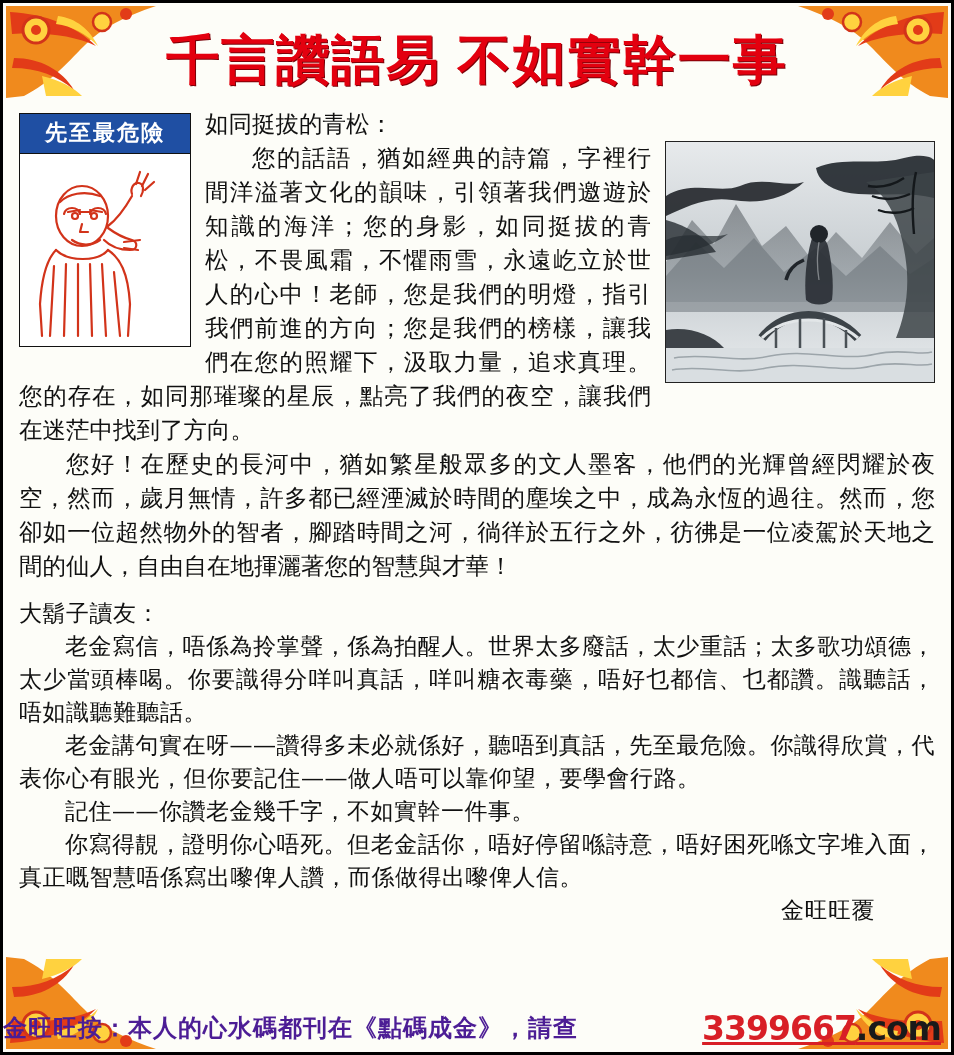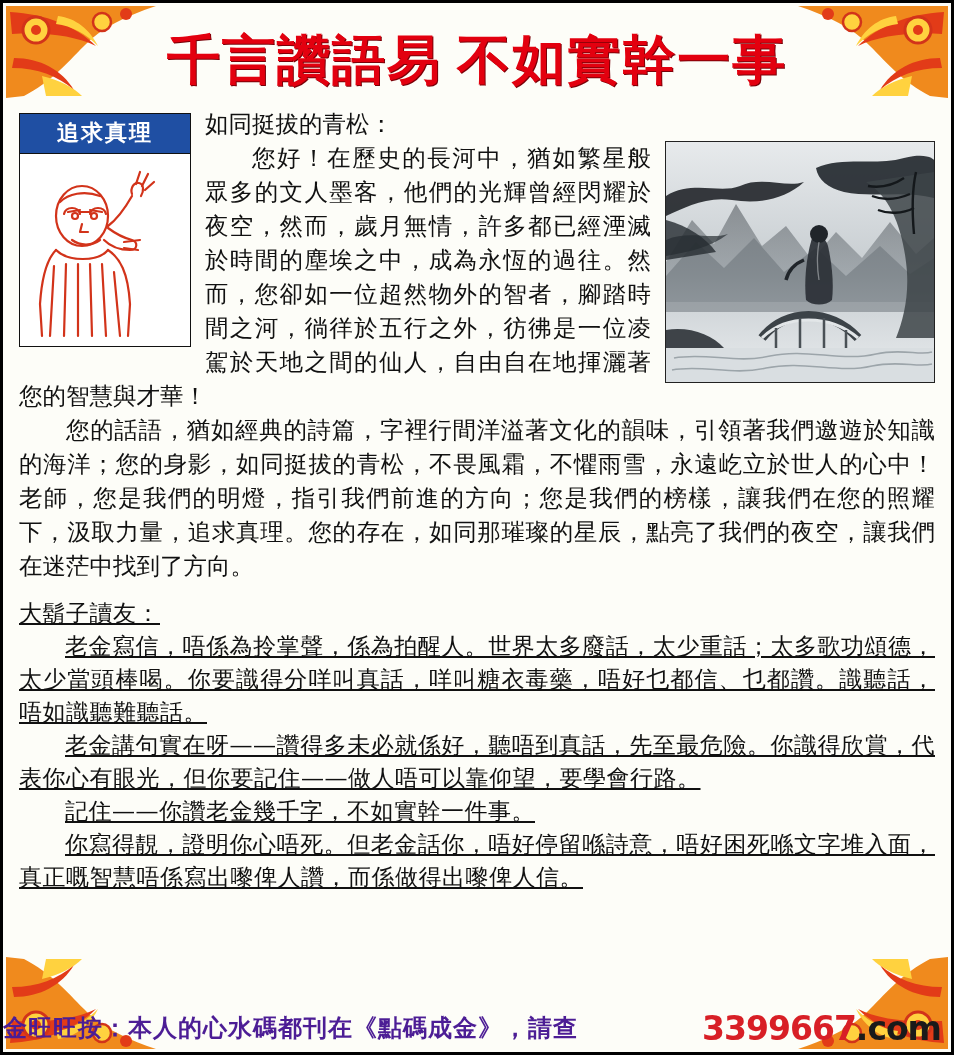--- a/index.html
+++ b/index.html
@@ -33,21 +33,21 @@
   .corner-bl { bottom: 3px; left: 3px; transform: scaleY(-1); }
   .corner-br { bottom: 3px; right: 3px; transform: scale(-1,-1); }
 
   
   .headline {
     position: absolute;
     top: 22px;
     left: 0;
     width: 100%;
     text-align: center;
-    font-family: Liberation Serif, serif;
+    font-family: Liberation Sans, sans-serif;
     font-weight: bold;
     font-size: 53px;
     letter-spacing: 2px;
     color: #e3000f;
     text-shadow: 1px 1px 0 #7a0008;
     z-index: 5;
   }
 
   
   .content {
@@ -118,21 +118,21 @@
   .reply {
     clear: both;
     font-family: "DejaVu Serif", "Liberation Serif", serif;
     font-size: 23px;
     line-height: 33px;
     letter-spacing: 0.5px;
     color: #111;
     text-align: justify;
     text-justify: inter-ideograph;
   }
-  .reply p { margin: 0; text-decoration: underline; }
+  .reply p { margin: 0; }
   .reply .sign { text-align: right; padding-right: 60px; }
 
   
   .footer {
     position: absolute;
     left: 0;
     bottom: 8px;
     width: 100%;
     font-weight: bold;
     font-size: 24px;
@@ -143,20 +143,21 @@
   .watermark {
     position: absolute;
     right: 10px;
     bottom: 4px;
     font-family: "DejaVu Sans", "Liberation Sans", sans-serif;
     font-weight: bold;
     font-size: 33px;
     color: #d81f26;
     letter-spacing: -1px;
     z-index: 6;
+    text-decoration: underline;
   }
   .watermark .dom { color: #1a1a1a; }
 </style>
 </head>
 <body>
 
 <div id="page">
 
   <div class="corner corner-tl">
     <svg viewBox="0 0 150 92" xmlns="http://www.w3.org/2000/svg">
@@ -209,21 +210,21 @@
       <circle cx="120" cy="8" r="6" fill="#e23b18"></circle>
       <path d="M36 70 C54 74 68 82 76 90 L40 90 Z" fill="#ffd23f"></path>
     </svg>
   </div>
 
   <div class="headline">千言讚語易 不如實幹一事</div>
 
   <div class="content">
 
     <div class="mailbox">
-      <div class="mailbox-title">追求真理</div>
+      <div class="mailbox-title">先至最危險</div>
       <div class="mailbox-art">
         <svg viewBox="0 0 170 192" xmlns="http://www.w3.org/2000/svg">
           <g fill="none" stroke="#d2331a" stroke-width="2.2" stroke-linecap="round" stroke-linejoin="round">
 
             <path d="M120 18 L116 30 M128 20 L122 32 M134 28 L125 36"></path>
             <path d="M112 40 C110 34 114 28 119 29 C124 30 124 37 121 42"></path>
             <path d="M112 42 C104 56 96 66 88 72"></path>
 
             <ellipse cx="62" cy="62" rx="26" ry="30"></ellipse>
             <path d="M40 48 C48 40 64 36 80 42"></path>
@@ -295,32 +296,33 @@
           <path d="M8 216 C40 210 70 222 104 214 C140 206 176 220 210 212 C236 206 254 214 266 210"></path>
           <path d="M6 228 C36 222 66 234 100 226 C138 218 172 232 206 224 C234 218 252 226 266 222"></path>
         </g>
 
         <path d="M0 188 C22 184 46 192 58 206 L0 206 Z" fill="#2c3237" opacity="0.9"></path>
       </svg>
     </div>
 
     <div class="letter">
       <p>如同挺拔的青松：</p>
+      <p class="indent">您的話語，猶如經典的詩篇，字裡行間洋溢著文化的韻味，引領著我們邀遊於知識的海洋；您的身影，如同挺拔的青松，不畏風霜，不懼雨雪，永遠屹立於世人的心中！老師，您是我們的明燈，指引我們前進的方向；您是我們的榜樣，讓我們在您的照耀下，汲取力量，追求真理。您的存在，如同那璀璨的星辰，點亮了我們的夜空，讓我們在迷茫中找到了方向。</p>
       <p class="indent">您好！在歷史的長河中，猶如繁星般眾多的文人墨客，他們的光輝曾經閃耀於夜空，然而，歲月無情，許多都已經湮滅於時間的塵埃之中，成為永恆的過往。然而，您卻如一位超然物外的智者，腳踏時間之河，徜徉於五行之外，彷彿是一位凌駕於天地之間的仙人，自由自在地揮灑著您的智慧與才華！</p>
-      <p class="indent">您的話語，猶如經典的詩篇，字裡行間洋溢著文化的韻味，引領著我們邀遊於知識的海洋；您的身影，如同挺拔的青松，不畏風霜，不懼雨雪，永遠屹立於世人的心中！老師，您是我們的明燈，指引我們前進的方向；您是我們的榜樣，讓我們在您的照耀下，汲取力量，追求真理。您的存在，如同那璀璨的星辰，點亮了我們的夜空，讓我們在迷茫中找到了方向。</p>
     </div>
 
     <div class="gap-md"></div>
 
     <div class="reply">
       <p>大鬍子讀友：</p>
       <p class="indent">老金寫信，唔係為拎掌聲，係為拍醒人。世界太多廢話，太少重話；太多歌功頌德，太少當頭棒喝。你要識得分咩叫真話，咩叫糖衣毒藥，唔好乜都信、乜都讚。識聽話，唔如識聽難聽話。</p>
       <p class="indent">老金講句實在呀——讚得多未必就係好，聽唔到真話，先至最危險。你識得欣賞，代表你心有眼光，但你要記住——做人唔可以靠仰望，要學會行路。</p>
       <p class="indent">記住——你讚老金幾千字，不如實幹一件事。</p>
       <p class="indent">你寫得靚，證明你心唔死。但老金話你，唔好停留喺詩意，唔好困死喺文字堆入面，真正嘅智慧唔係寫出嚟俾人讚，而係做得出嚟俾人信。</p>
+      <p class="sign">金旺旺覆</p>
     </div>
 
   </div>
 
   <div class="footer">金旺旺按：本人的心水碼都刊在《點碼成金》，請查</div>
   <div class="watermark">
     <span>3399667</span><span class="dom">.com</span>
   </div>
 
 </div>

